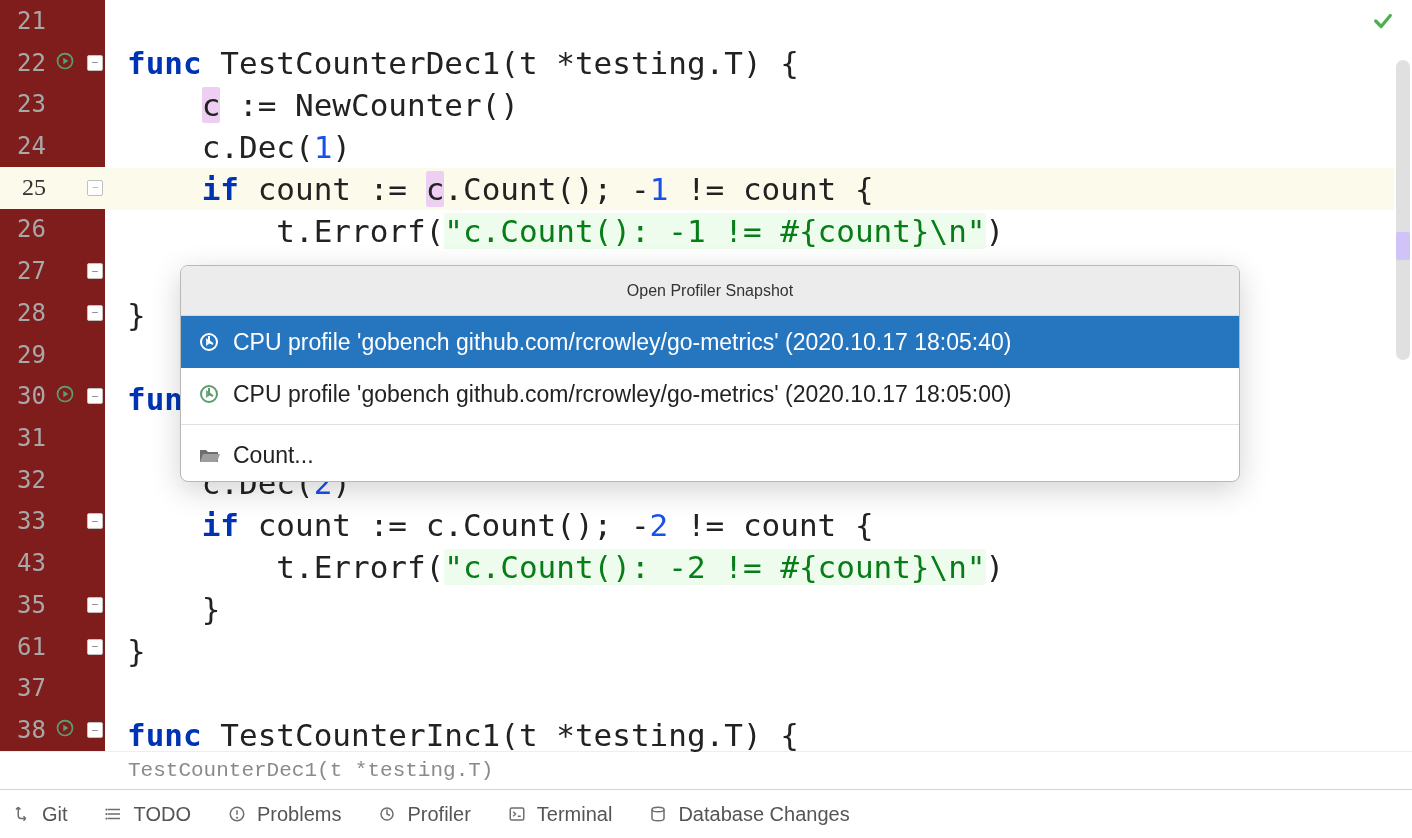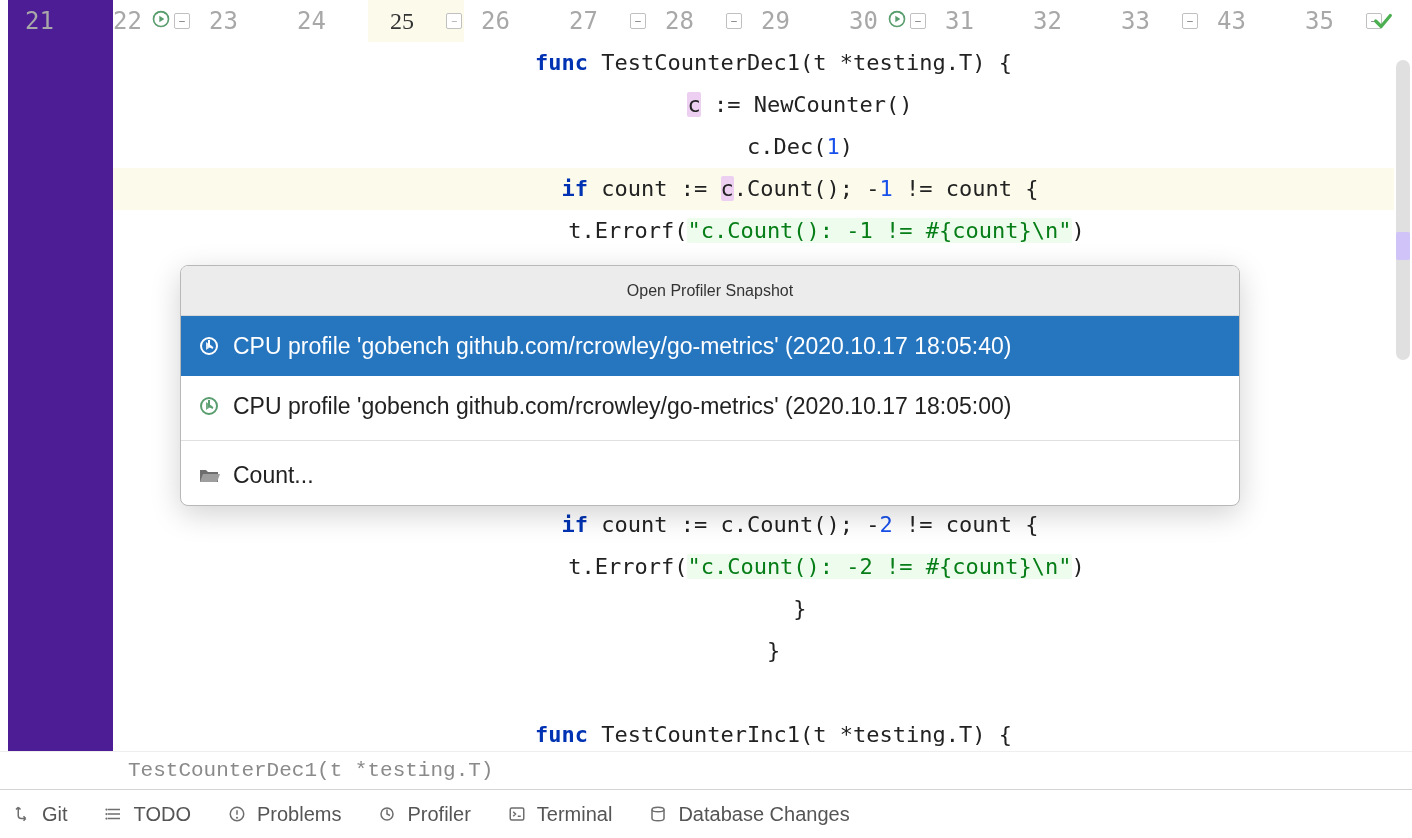--- a/index.html
+++ b/index.html
@@ -1,43 +1,43 @@
 <!DOCTYPE html>
 <html><head>
 <meta charset="utf-8">
 <style>
   * { box-sizing: border-box; margin: 0; padding: 0; }
   html, body { width: 1412px; height: 838px; overflow: hidden; font-family: "Menlo", "Consolas", monospace; background: #fff; }
   .editor-wrap { display: flex; height: 751px; position: relative; }
-  .gutter { width: 105px; background: #4c1d95; display: flex; font-size: 24px; color: #a8a8a8; margin-left: 8px; }
+  .gutter { width: 105px; background: #7f1d1d; display: flex; flex-direction: column; font-size: 24px; color: #a8a8a8; }
   .gutter-row { height: 42px; display: flex; align-items: center; position: relative; }
   .gutter-row .num { width: 52px; text-align: right; padding-right: 6px; }
   .gutter-row .icon-slot { width: 26px; display: flex; align-items: center; justify-content: center; }
   .gutter-row .fold-slot { flex: 1; display: flex; align-items: center; justify-content: flex-end; padding-right: 2px; }
   .gutter-row.current { background: #fcfaea; font-family: Liberation Serif, serif; }
   .gutter-row.current .num { color: #333; }
   .run-test-icon svg { width: 20px; height: 20px; }
   .fold-marker { width: 16px; height: 16px; border: 1px solid #c0c0c0; background: #fff; border-radius: 2px; display: flex; align-items: center; justify-content: center; font-size: 11px; color: #888; line-height: 1; }
   .fold-line { border-right: 1px solid #e8e8e8; height: 100%; width: 0; margin-right: 7px; }
-  .code-area { flex: 1; position: relative; font-size: 22px; line-height: 42px; white-space: pre; color: #222; text-align: center; }
+  .code-area { flex: 1; position: relative; font-size: 31px; line-height: 42px; white-space: pre; color: #222; }
   .code-line { height: 42px; padding-left: 22px; }
   .code-line.current { background: #fcfaea; }
   .kw { color: #0033b3; font-weight: 600; }
   .fn { color: #222; }
   .num-lit { color: #1750eb; }
   .str { color: #067d17; background: #edfced; border-radius: 2px; }
   .cursor-hl { background: #edcff2; border-radius: 2px; }
   .popup {
     position: absolute; left: 180px; top: 265px; width: 1060px;
     background: #fff; border: 1px solid #b8b8b8; border-radius: 8px;
     box-shadow: 0 8px 30px rgba(0,0,0,0.18); overflow: hidden;
     font-family: -apple-system, "Segoe UI", sans-serif;
   }
   .popup-title { height: 50px; background: #ececec; display: flex; align-items: center; justify-content: center; font-size: 16px; color: #333; border-bottom: 1px solid #d8d8d8; }
-  .popup-item { height: 60px; display: flex; align-items: center; padding: 0 16px; font-size: 23px; color: #222; gap: 12px; }
+  .popup-item { height: 52px; display: flex; align-items: center; padding: 0 16px; font-size: 23px; color: #222; gap: 12px; }
   .popup-item.selected { background: #2675bf; color: #fff; }
   .popup-sep { height: 1px; background: #e0e0e0; margin: 4px 0; }
   .popup-item .pi-icon { width: 24px; height: 24px; display: flex; align-items: center; justify-content: center; }
   .status-icons { position: absolute; right: 18px; top: 10px; }
   .check-icon svg { width: 22px; height: 22px; }
   .breadcrumb { height: 38px; padding-left: 128px; display: flex; align-items: center; font-family: Liberation Mono, monospace; font-size: 21px; color: #8a8a8a; border-top: 1px solid #eee; }
   .toolbar { height: 49px; border-top: 1px solid #d4d4d4; display: flex; align-items: center; padding: 0 12px; gap: 36px; font-family: -apple-system, sans-serif; font-size: 20px; color: #555; }
   .toolbar-item { display: flex; align-items: center; gap: 10px; cursor: default; }
   .toolbar-item .ti-icon { width: 20px; height: 20px; display: flex; align-items: center; justify-content: center; color: #6e6e6e; }
   .toolbar-item .ti-icon svg { width: 18px; height: 18px; }

